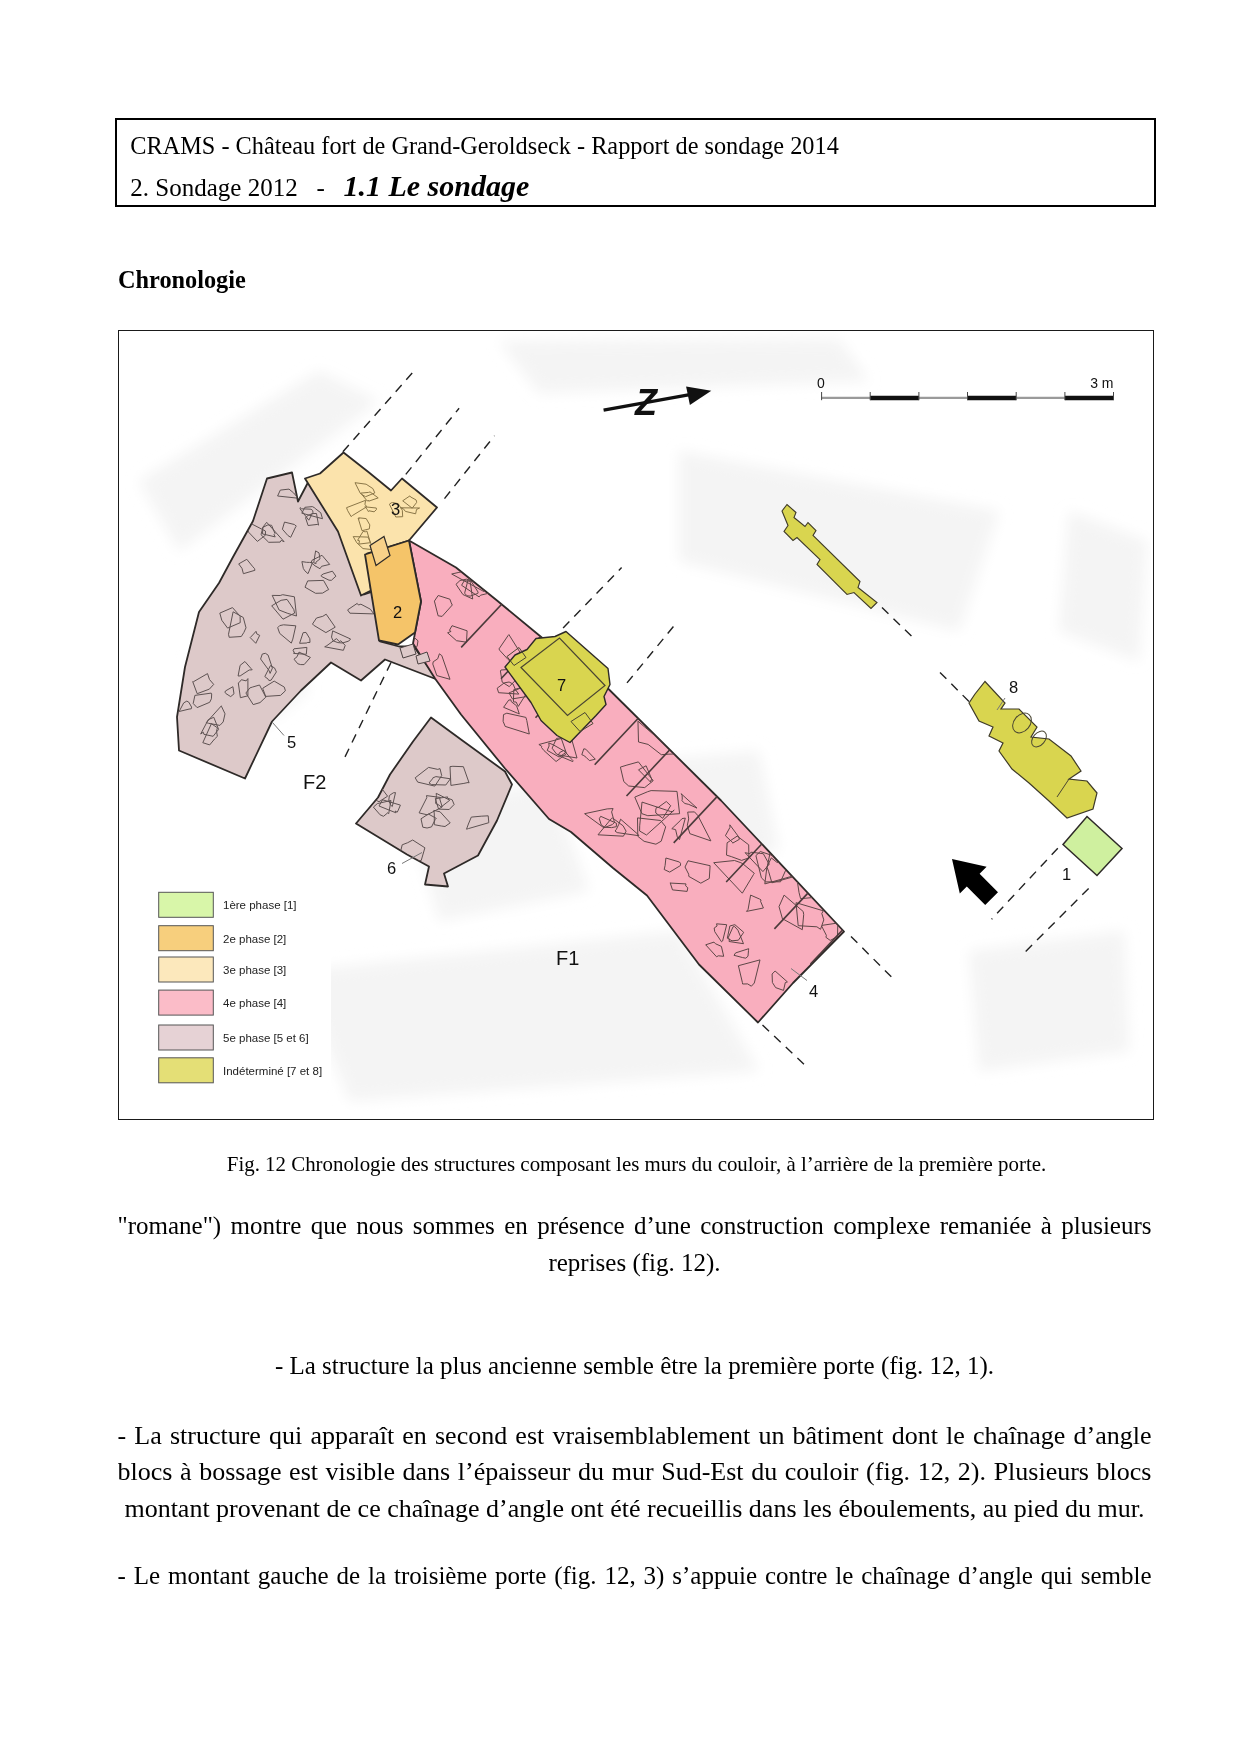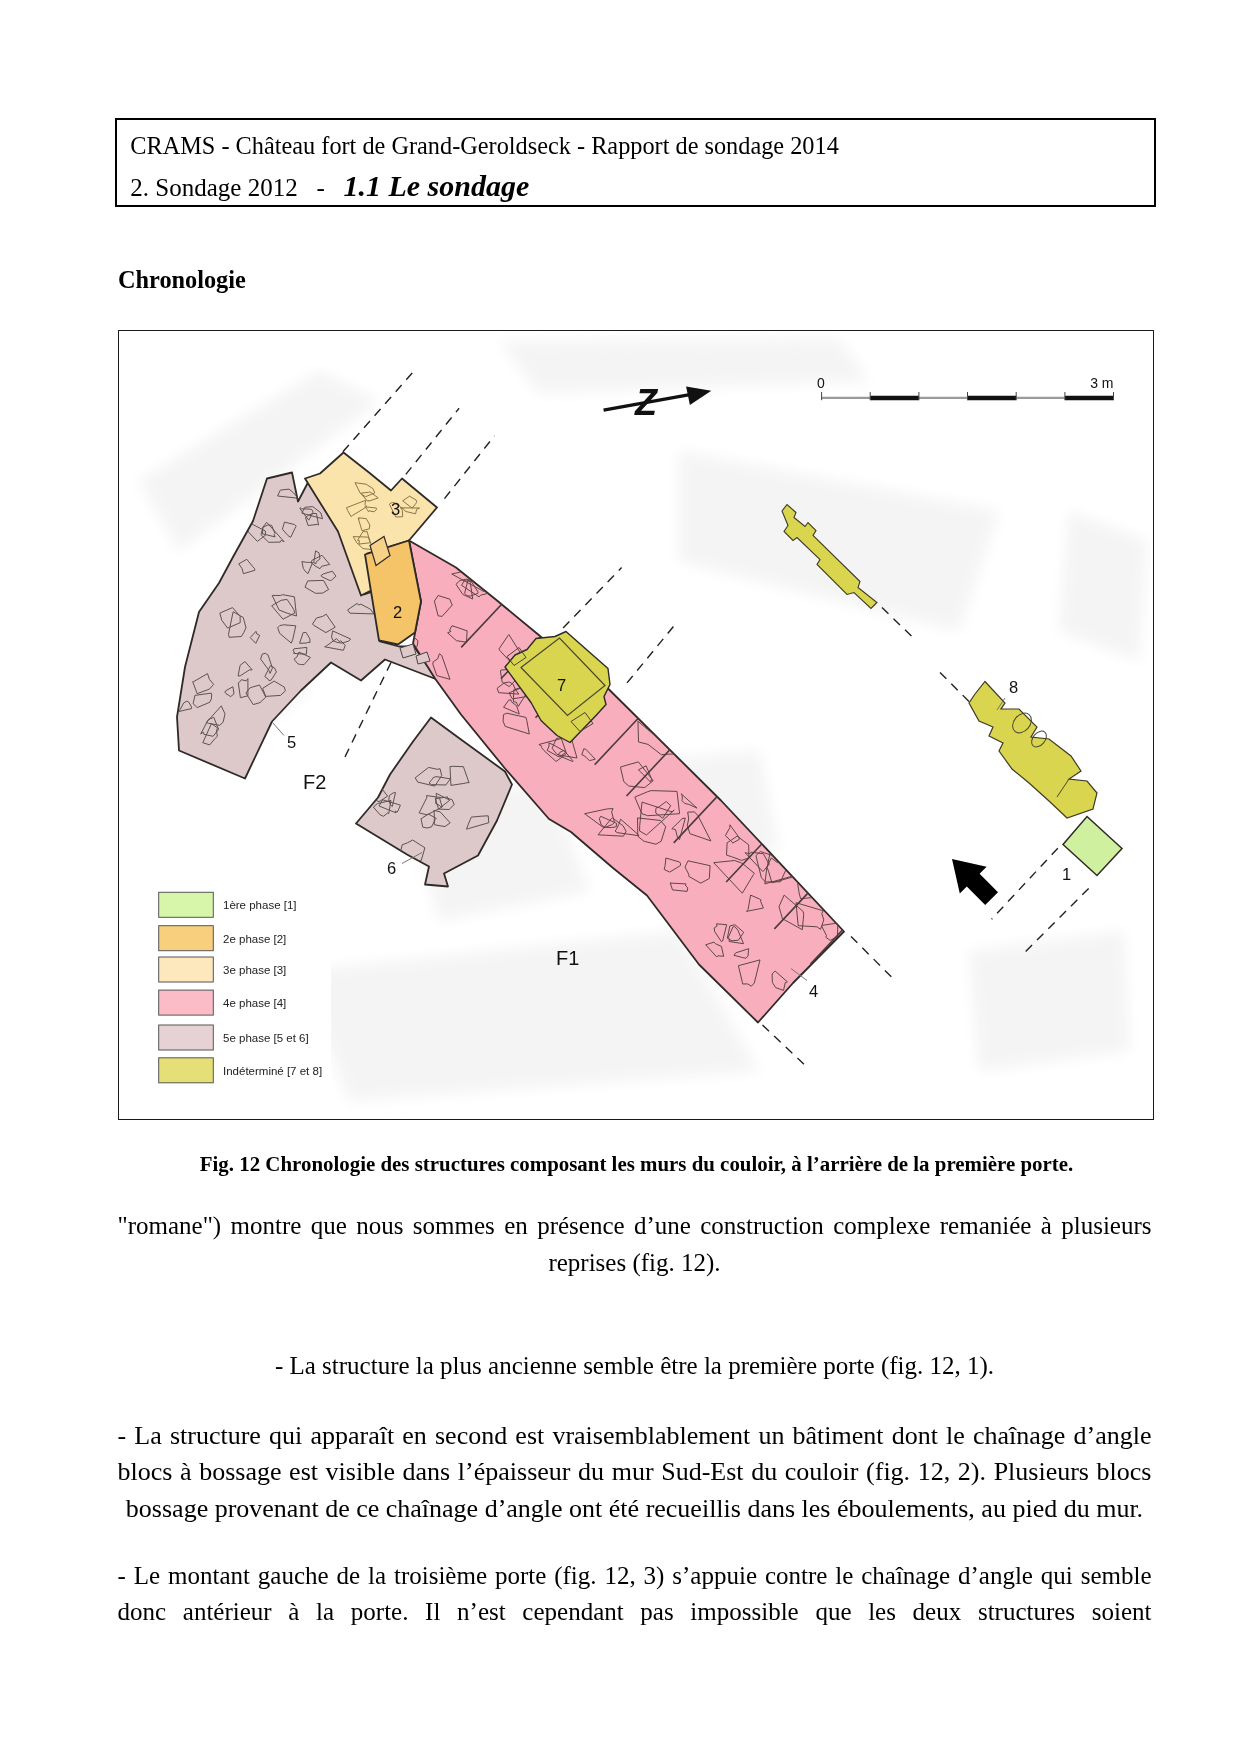--- a/index.html
+++ b/index.html
@@ -316,33 +316,32 @@
 <text x="104" y="675.9" font-family="Liberation Sans, sans-serif" font-size="11.5" fill="#222">4e phase [4]</text>
 
 <rect x="39.7" y="694.0" width="54.6" height="25" fill="#e6d2d5" stroke="#555" stroke-width="1"></rect>
 <text x="104" y="710.8" font-family="Liberation Sans, sans-serif" font-size="11.5" fill="#222">5e phase [5 et 6]</text>
 
 <rect x="39.7" y="726.8" width="54.6" height="25" fill="#e4df76" stroke="#555" stroke-width="1"></rect>
 <text x="104" y="743.6" font-family="Liberation Sans, sans-serif" font-size="11.5" fill="#222">Indéterminé [7 et 8]</text>
 </svg>
 </div>
 
-<div class="abs" style="left:118px; top:1146.1px; width:1037px; text-align:center; font-size:20.9px; line-height:36px;font-weight:bold;">Fig. 12 Chronologie des structures composant les murs du couloir, à l’arrière de la première porte.</div>
+<div class="abs" style="left:118px; top:1146.1px; width:1037px; text-align:center; font-size:20.9px; line-height:36px;">Fig. 12 Chronologie des structures composant les murs du couloir, à l’arrière de la première porte.</div>
 
 <div class="abs" style="left:117.5px; top:1208.2px; width:1034px; font-size:25px;">
 <div class="j">"romane") montre que nous sommes en présence d’une construction complexe remaniée à plusieurs</div>
 <div class="n">reprises (fig. 12).</div>
 </div>
 
 <div class="abs" style="left:117.5px; top:1348.1px; width:1034px; font-size:25px;">
 <div class="n">- La structure la plus ancienne semble être la première porte (fig. 12, 1).</div>
 </div>
 
 <div class="abs" style="left:117.5px; top:1418.1px; width:1034px; font-size:26px;">
 <div class="j">- La structure qui apparaît en second est vraisemblablement un bâtiment dont le chaînage d’angle en</div>
 <div class="j">blocs à bossage est visible dans l’épaisseur du mur Sud-Est du couloir (fig. 12, 2). Plusieurs blocs à</div>
-<div class="n">bossage provenant de ce chaînage d’angle ont été recueillis dans les éboulements, au pied du mur.</div>
+<div class="n">montant provenant de ce chaînage d’angle ont été recueillis dans les éboulements, au pied du mur.</div>
 </div>
 
 <div class="abs" style="left:117.5px; top:1557.9px; width:1034px; font-size:25px;">
 <div class="j">- Le montant gauche de la troisième porte (fig. 12, 3) s’appuie contre le chaînage d’angle qui semble</div>
-<div class="j">donc antérieur à la porte. Il n’est cependant pas impossible que les deux structures soient</div>
 </div>
 
 </body></html>

